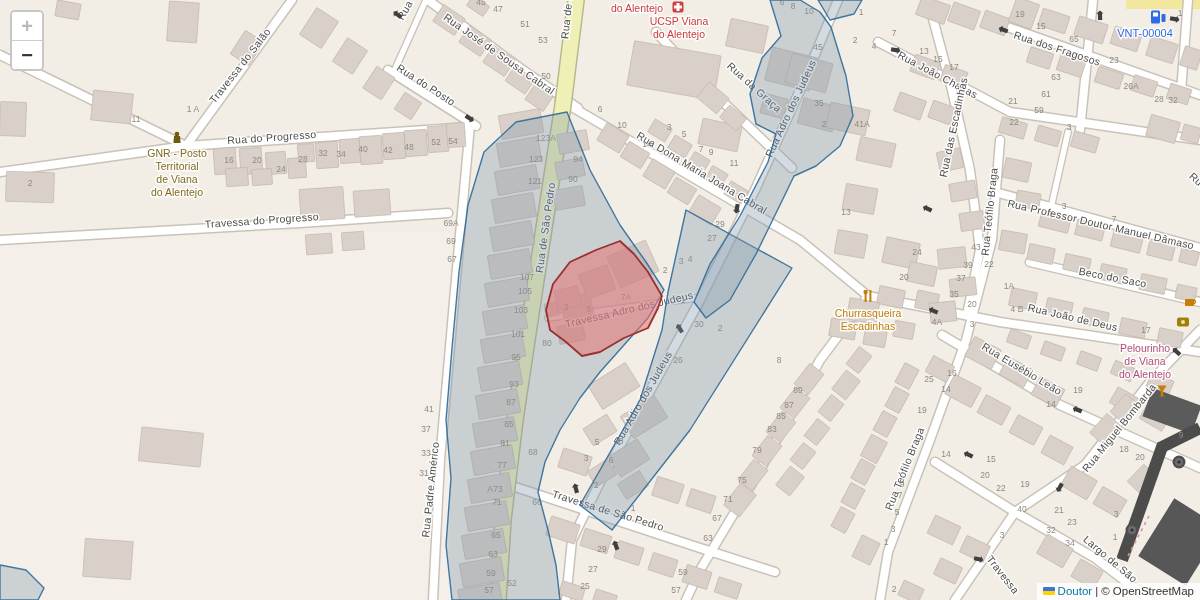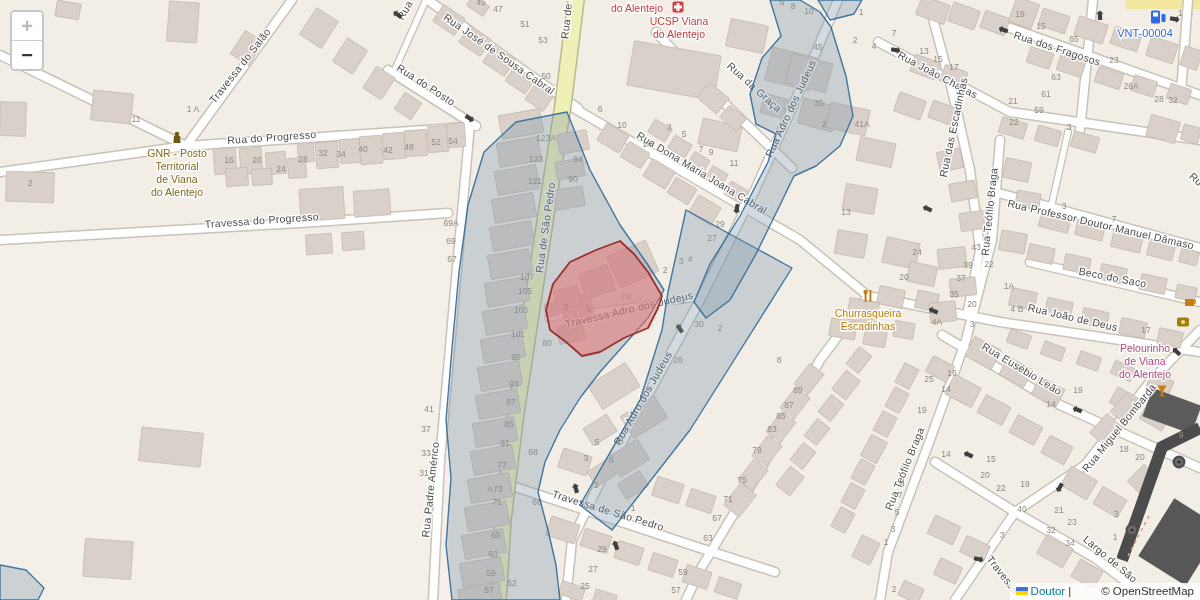--- a/index.html
+++ b/index.html
@@ -10,21 +10,21 @@
            border:2px solid rgba(0,0,0,.22);border-radius:5px;overflow:hidden;z-index:20;}
   .zbtn{display:block;width:30px;height:28px;line-height:28px;text-align:center;
         font-size:20px;font-weight:bold;color:#333;cursor:pointer;user-select:none;
         text-decoration:none;background:#fff;}
   .zbtn.zin{color:#bbb;border-bottom:1px solid #ccc;}
   .attrib{position:absolute;right:0;bottom:0;background:rgba(255,255,255,.82);
           padding:2px 6px 3px 6px;font-size:11.5px;color:#333;z-index:20;white-space:nowrap;}
   .flag{display:inline-block;width:12px;height:8px;margin-right:3px;border-radius:1px;
         background:linear-gradient(#4272d8 50%,#ffd500 50%);vertical-align:baseline;}
   .llink{color:#0078A8;text-decoration:none;}
-  .osmlink{color:#333;text-decoration:none;margin-left:27px;}
+  .osmlink{color:#333;text-decoration:none;}
   .sep{margin:0 3px;color:#333;}
 </style>
 </head>
 <body>
 
 <div id="stage">
   <svg id="map" width="1200" height="600" viewBox="0 0 1200 600">
     <g id="landuse">
         <rect x="0" y="0" width="1200" height="600" fill="#f2eee6"></rect>
         <rect x="0" y="232" width="450" height="368" fill="#f4f0e9"></rect>

